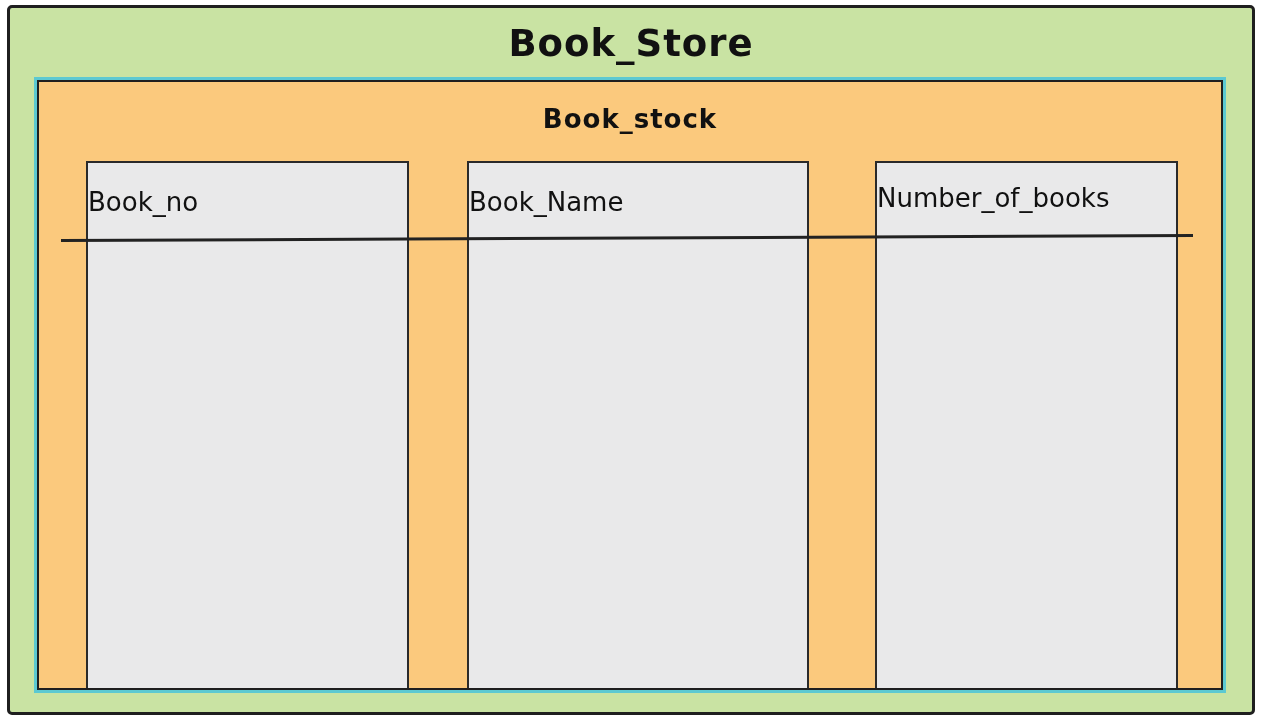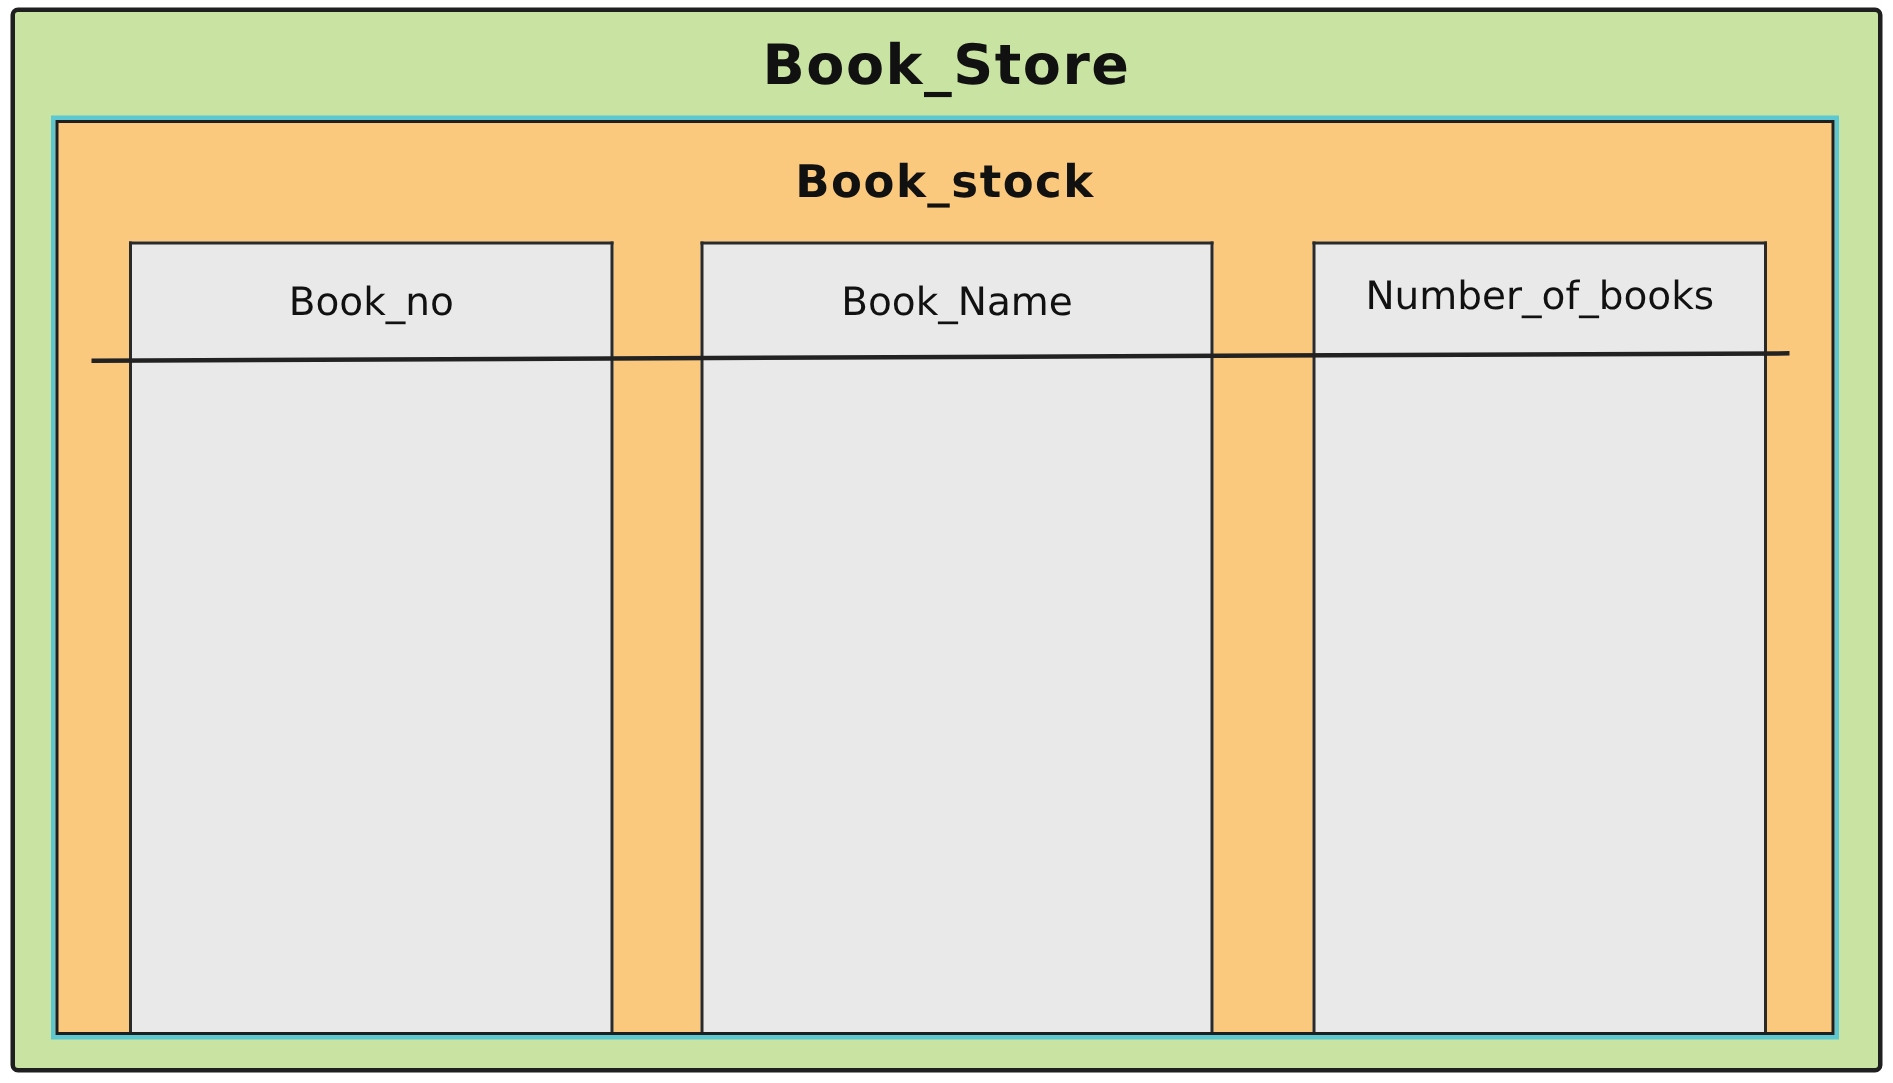--- a/index.html
+++ b/index.html
@@ -46,41 +46,40 @@
     width: 1186px; height: 610px;
     background: var(--inner-fill);
     border: 2px solid var(--border);
     box-shadow: 0 0 0 3px var(--inner-highlight);
     overflow: hidden;
   }
   .inner-title {
     position: absolute;
     left: 0; top: 22px; width: 100%;
     text-align: center;
-    font-size: 30px;
+    font-size: 26px;
     font-weight: 600;
     letter-spacing: 1px;
     color: var(--text);
   }
 
   
   .column {
     position: absolute;
     top: 79px; bottom: 0;
     background: var(--column-fill);
     border: 2px solid #2a2a2a;
     border-bottom: none;
   }
   .column-1 { left: 47px;  width: 323px; }
   .column-2 { left: 428px; width: 342px; }
   .column-3 { left: 836px; width: 303px; }
   .column-header {
     display: block;
     margin-top: 24px;
-    text-align: center;
     font-size: 26px;
     font-weight: 500;
     color: var(--text);
   }
   .column-3 .column-header { margin-top: 20px; }
 
   
   .header-separator {
     position: absolute;
     left: 22px; top: 157px;

